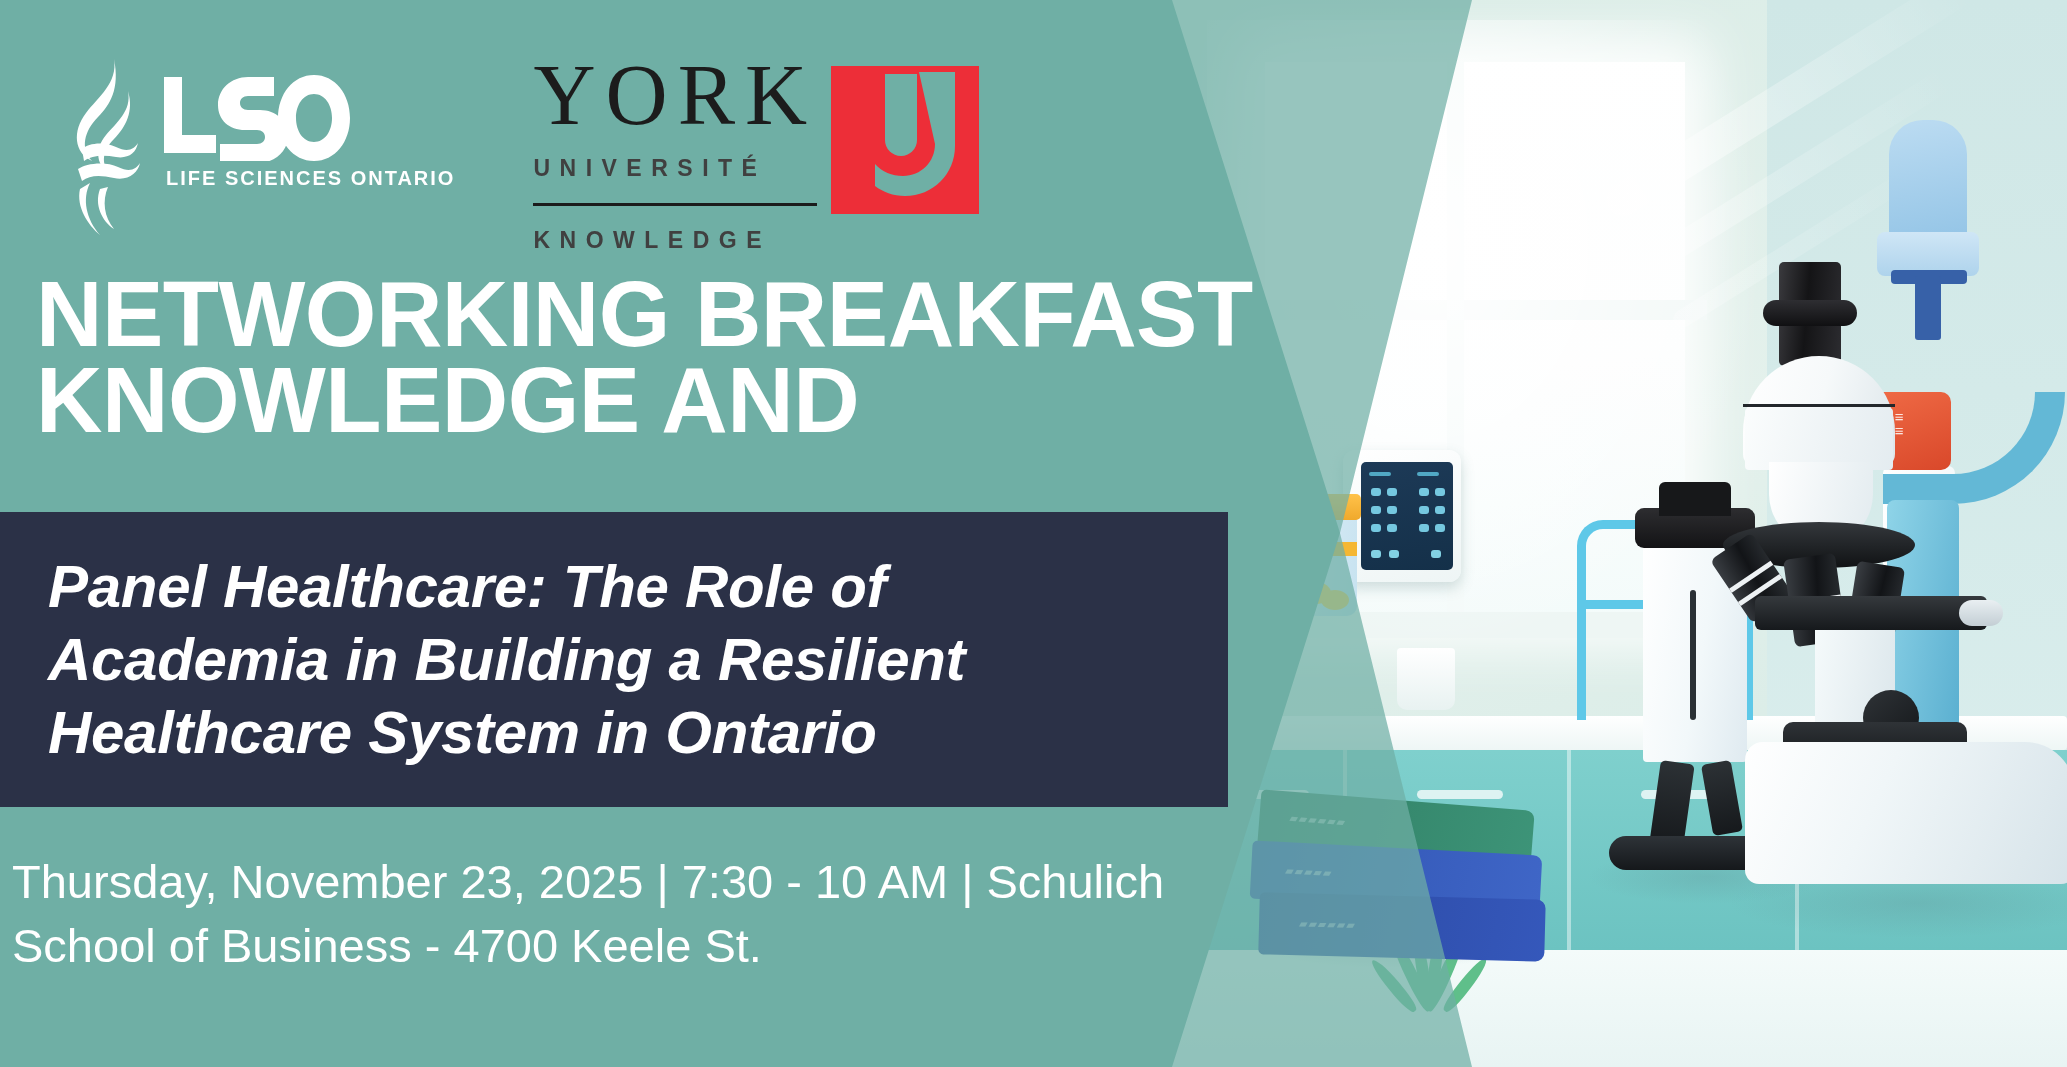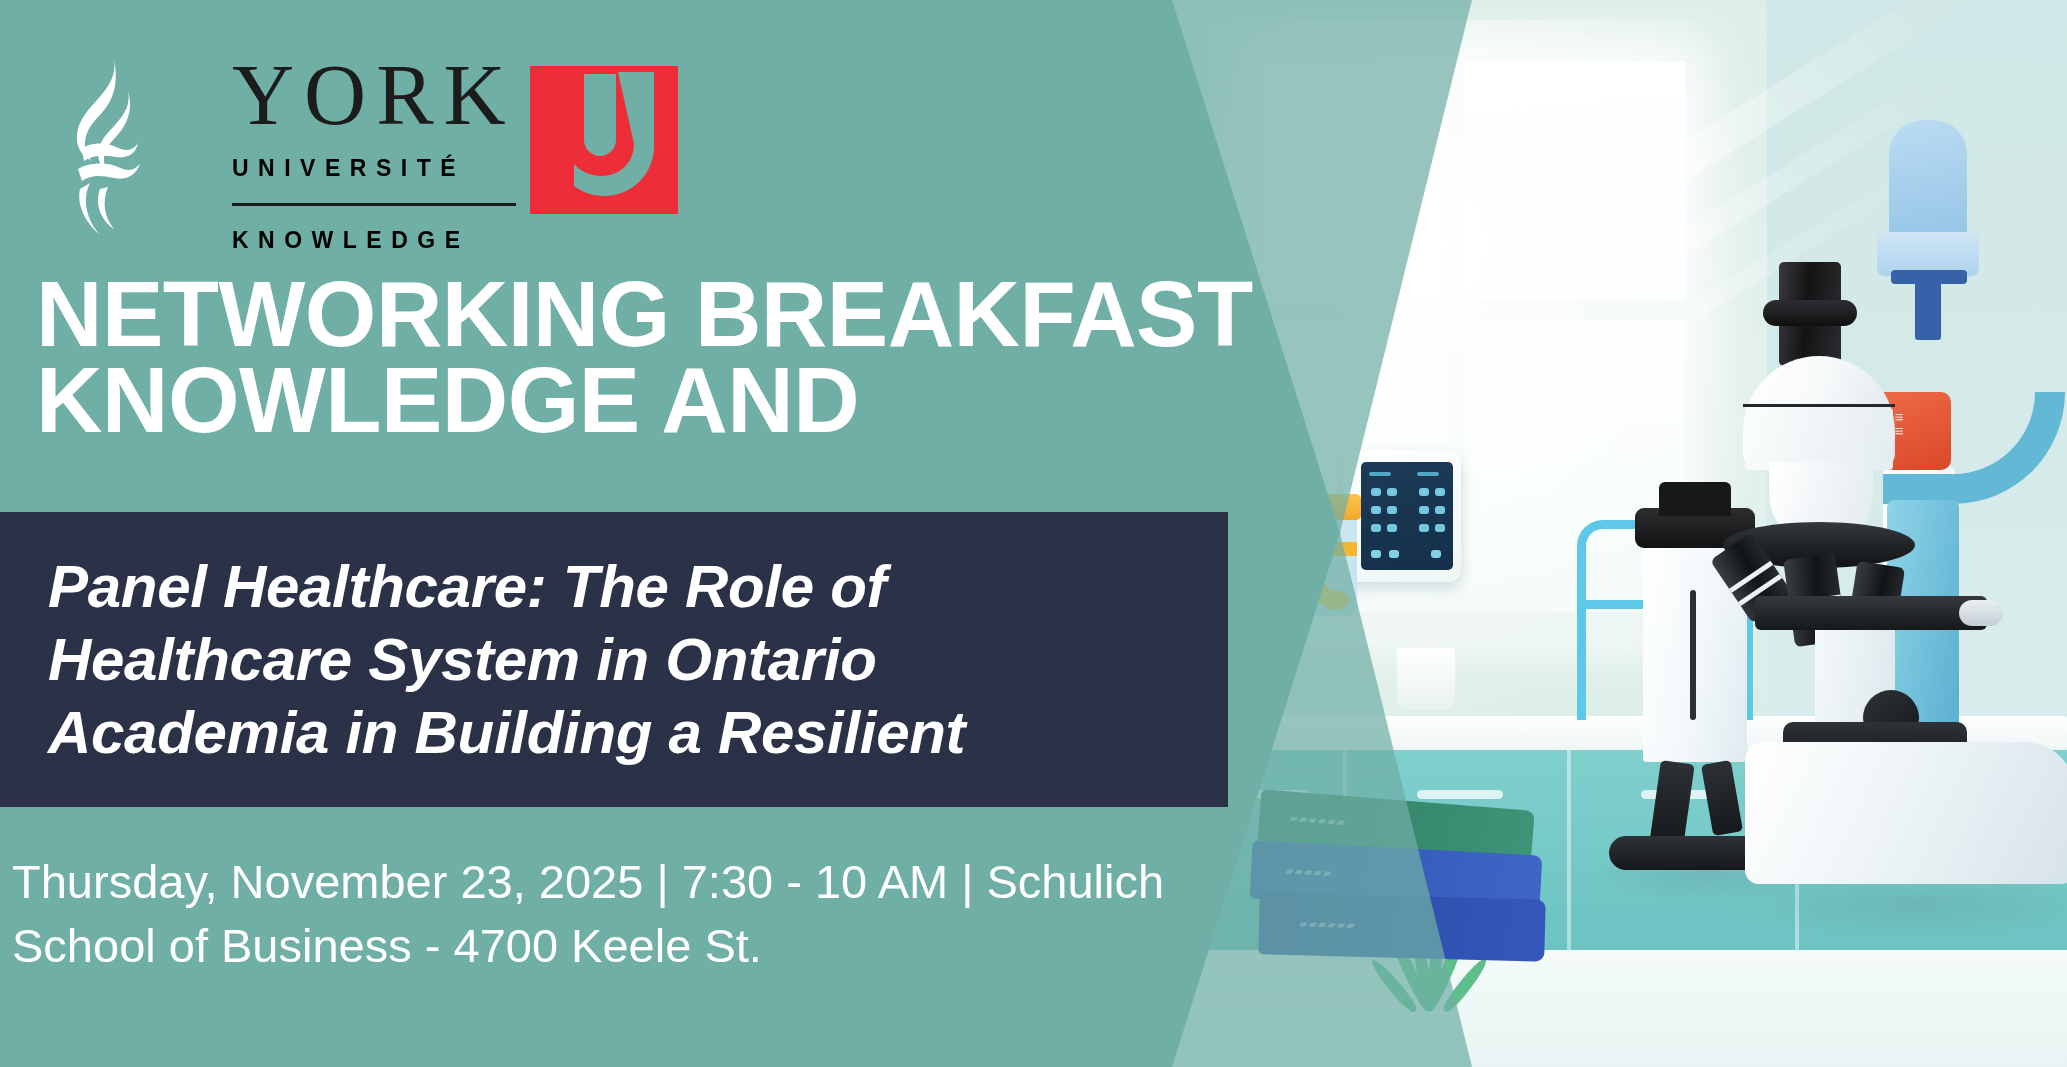--- a/index.html
+++ b/index.html
@@ -345,21 +345,21 @@
 
   
   .york { display:flex; align-items:flex-start; gap:14px; margin-top:16px; }
   .york-left { display:flex; flex-direction:column;gap:16px; }
   .york-word {
     font-family:"Liberation Serif", serif;
     font-size:86px; line-height:.96; font-weight:400;
     color:#1c1c1c; letter-spacing:10px;
   }
   .york-sub {
-    font-size:23px; font-weight:600; color:#000000;
+    font-size:23px; font-weight:600; color:#404040;
     letter-spacing:9.5px; line-height:1.35; white-space:nowrap;
   }
   .york-rule { height:3px; background:#1c1c1c; margin:3px 0; }
   .york-u {
     position:relative; width:148px; height:148px;
     background:#ED2E38; flex:none; margin-top:12px;
   }
   .york-u svg { position:absolute; left:0; top:0; }
 
   
@@ -531,20 +531,33 @@
         <svg class="lso-mark" viewBox="0 0 96 180">
           <g fill="#ffffff">
             <path d="M56 2 C60 26 40 40 28 56 C14 74 16 96 34 104 C22 92 26 74 40 60 C52 48 62 32 56 2 Z"></path>
             <path d="M70 34 C74 54 58 66 48 78 C36 92 38 110 54 118 C42 108 44 94 56 82 C68 70 76 54 70 34 Z"></path>
             <path d="M24 92 C30 86 46 84 58 90 C70 96 76 92 80 86 C78 96 70 102 58 100 C46 98 34 98 26 104 Z"></path>
             <path d="M20 112 C28 106 48 104 60 110 C72 116 78 112 82 106 C80 116 70 124 56 121 C42 118 32 118 24 124 Z"></path>
             <path d="M32 126 C24 142 28 162 42 178 C30 168 18 150 22 132 Z"></path>
             <path d="M50 130 C44 144 46 160 56 172 C44 164 36 148 42 132 Z"></path>
           </g>
         </svg>
+        <div class="lso-text">
+          <svg class="lso-word" viewBox="0 0 190 86">
+            <g fill="#ffffff">
+
+              <path d="M2 2 h18 v58 h34 v18 H2 Z"></path>
+
+              <path d="M112 2 H86 c-17 0 -30 12 -30 28 0 15 11 25 27 25 h12 c5 0 8 3 8 7 0 4 -3 7 -8 7 H58 v19 h38 c17 0 30 -12 30 -27 0 -15 -12 -26 -28 -26 H86 c-5 0 -8 -3 -8 -7 0 -4 3 -7 8 -7 h26 Z"></path>
+
+              <path d="M152 0 c-21 0 -36 19 -36 43 0 24 15 43 36 43 s36 -19 36 -43 c0 -24 -15 -43 -36 -43 Z m0 19 c11 0 18 11 18 24 0 13 -7 24 -18 24 s-18 -11 -18 -24 c0 -13 7 -24 18 -24 Z"></path>
+            </g>
+          </svg>
+          <div class="lso-tag">LIFE SCIENCES ONTARIO</div>
+        </div>
       </div>
 
       <div class="york">
         <div class="york-left">
           <div class="york-word">YORK</div>
           <div class="york-sub">UNIVERSITÉ</div>
           <div class="york-rule"></div>
           <div class="york-sub">KNOWLEDGE</div>
         </div>
         <div class="york-u">
@@ -559,21 +572,21 @@
     </div>
 
     <div class="headline">
       <div>NETWORKING BREAKFAST</div>
       <div>KNOWLEDGE AND</div>
     </div>
 
     <div class="panel">
       <div class="panel-text">
         <div>Panel Healthcare: The Role of</div>
+        <div>Academia in Building a Resilient</div>
         <div>Healthcare System in Ontario</div>
-        <div>Academia in Building a Resilient</div>
       </div>
     </div>
 
     <div class="dateline">Thursday, November 23, 2025 | 7:30 - 10 AM | Schulich School of Business - 4700 Keele St.</div>
 
   </div>
 </div>
 
 </body></html>

